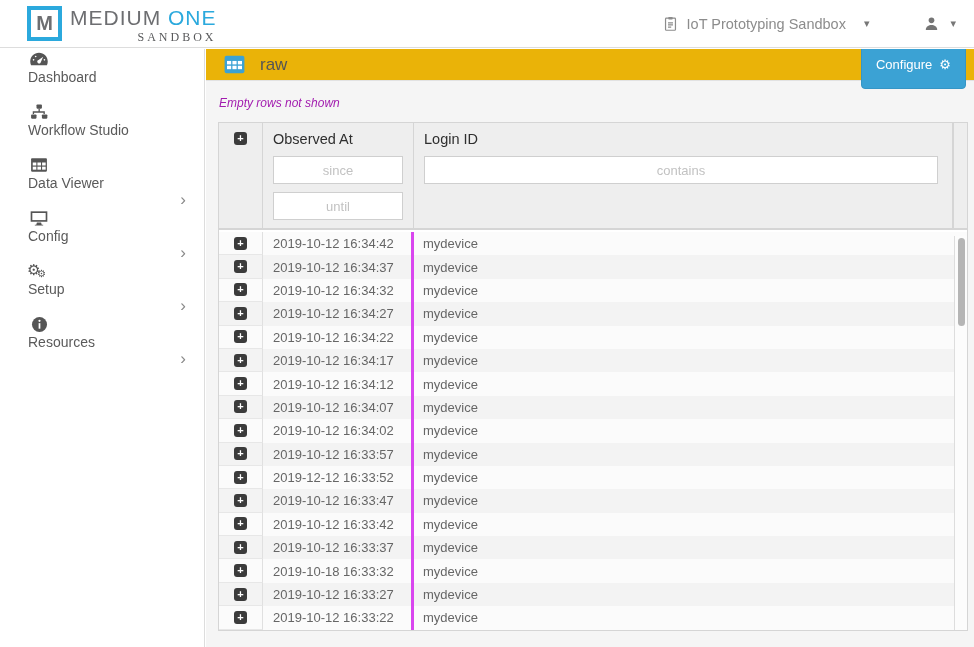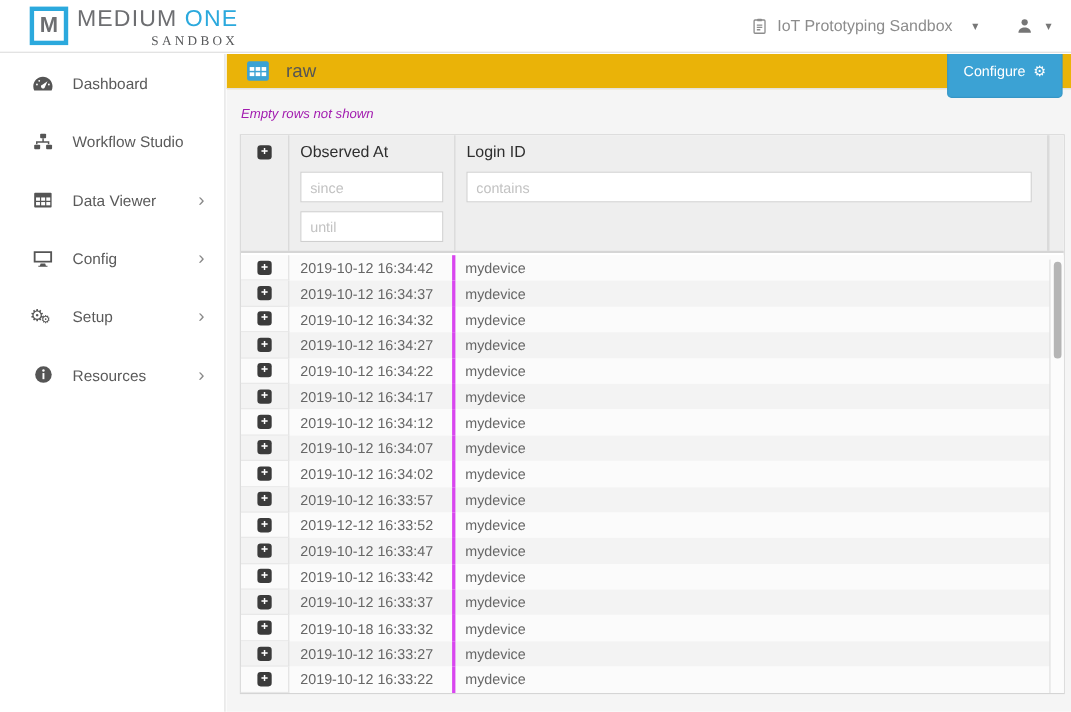--- a/index.html
+++ b/index.html
@@ -12,31 +12,31 @@
     align-items: center; justify-content: space-between; }
   .logo { display: flex; align-items: flex-start; margin: 4px 0 0 27px; cursor: pointer; }
   .logo-mark { width: 35px; height: 35px; border: 4px solid #2ba9dd; background: #fff;
     display: flex; align-items: center; justify-content: center;
     font-size: 20px; font-weight: bold; color: #6d6e71; line-height: 1; }
   .logo-text { margin-left: 8px; display: flex; flex-direction: column; align-items: flex-end; }
   .brand-line { font-size: 21px; letter-spacing: 1px; color: #6d6e71; line-height: 1.1; white-space: nowrap; }
   .brand-line .accent { color: #2ba9dd; }
   .subbrand { font-family: "Liberation Serif", serif; font-size: 12px; letter-spacing: 3px;
     color: #58595b; margin-top: 1px; }
-  .header-right { display: flex; align-items: center; margin-right: 18px; color: #8c8c8c; }
+  .header-right { display: flex; align-items: center; margin-right: 18px; color: #8c8c8c; gap: 20px; }
   .org-selector { display: flex; align-items: center; gap: 8px; font-size: 14.5px; cursor: pointer; }
   .caret { font-size: 11px; color: #777; margin-left: 10px; }
   .user-menu { display: flex; align-items: center; margin-left: 34px; cursor: pointer; }
   .icon16 { width: 17px; height: 17px; display: inline-block; }
 
   
   .sidebar { position: absolute; top: 49px; left: 0; width: 205px; height: 598px;
     background: #fff; border-right: 1px solid #ddd; }
-  .side-item { height: 53px; display: flex; align-items: center; padding: 0 18px 0 28px;
-    color: #5a5a5a; font-size: 14px; cursor: pointer; }
+  .side-item { height: 53px; display: flex; padding: 0 18px 0 28px;
+    color: #5a5a5a; font-size: 14px; cursor: pointer; flex-direction: column; }
   .side-icon { width: 22px; height: 20px; margin-right: 16px; display: flex;
     align-items: center; justify-content: center; flex: none; }
   .side-label { white-space: nowrap; }
   .chev { margin-left: auto; color: #8a8a8a; font-size: 17px; line-height: 1; }
   .gears { position: relative; width: 20px; height: 20px; color: #555; }
   .gears .g1 { position: absolute; left: -2px; top: 0px; font-size: 15px; }
   .gears .g2 { position: absolute; left: 8px; top: 7px; font-size: 10px; }
 
   
   .main { position: absolute; top: 49px; left: 206px; width: 768px; height: 598px;
@@ -54,21 +54,21 @@
   .table-wrap { position: relative; margin: 0 6px 0 12px; background: #fff;
     border: 1px solid #d5d5d5; }
   .thead { display: grid; grid-template-columns: 44px 151px 1fr 14px;
     background: #eeeeee; border-bottom: 2px solid #d5d5d5; }
   .th { padding: 8px 10px; border-right: 1px solid #d5d5d5; }
   .th:last-child { border-right: none; padding: 0; }
   .th-expand { display: flex; justify-content: center; padding: 9px 0; }
   .th-label { font-size: 14.5px; color: #2f2f2f; margin-bottom: 9px; white-space: nowrap; }
   .filter-input { display: block; width: 100%; height: 28px; border: 1px solid #cfcfcf;
     background: #fff; font-family: "Liberation Sans", sans-serif; font-size: 13px;
-    color: #701a75; padding: 0 8px; outline: none; }
+    color: #701a75; padding: 0 8px; outline: none; text-align: center; }
   .filter-input + .filter-input { margin-top: 8px; }
   .filter-input::placeholder { color: #c2c2c2; }
   .th-login .filter-input { width: calc(100% - 4px); }
 
   .tbody { padding-top: 2px; }
   .trow { display: grid; grid-template-columns: 44px 151px 1fr 14px; height: 23.4px;
     align-items: center; font-size: 13px; color: #666; background: #fbfbfb; }
   .trow:nth-child(even) { background: #f3f3f3; }
   .td-expand { display: flex; justify-content: center; align-items: center;
     align-self: stretch; border-right: 1px solid #e0e0e0; border-bottom: 1px solid #e7e7e7; }

